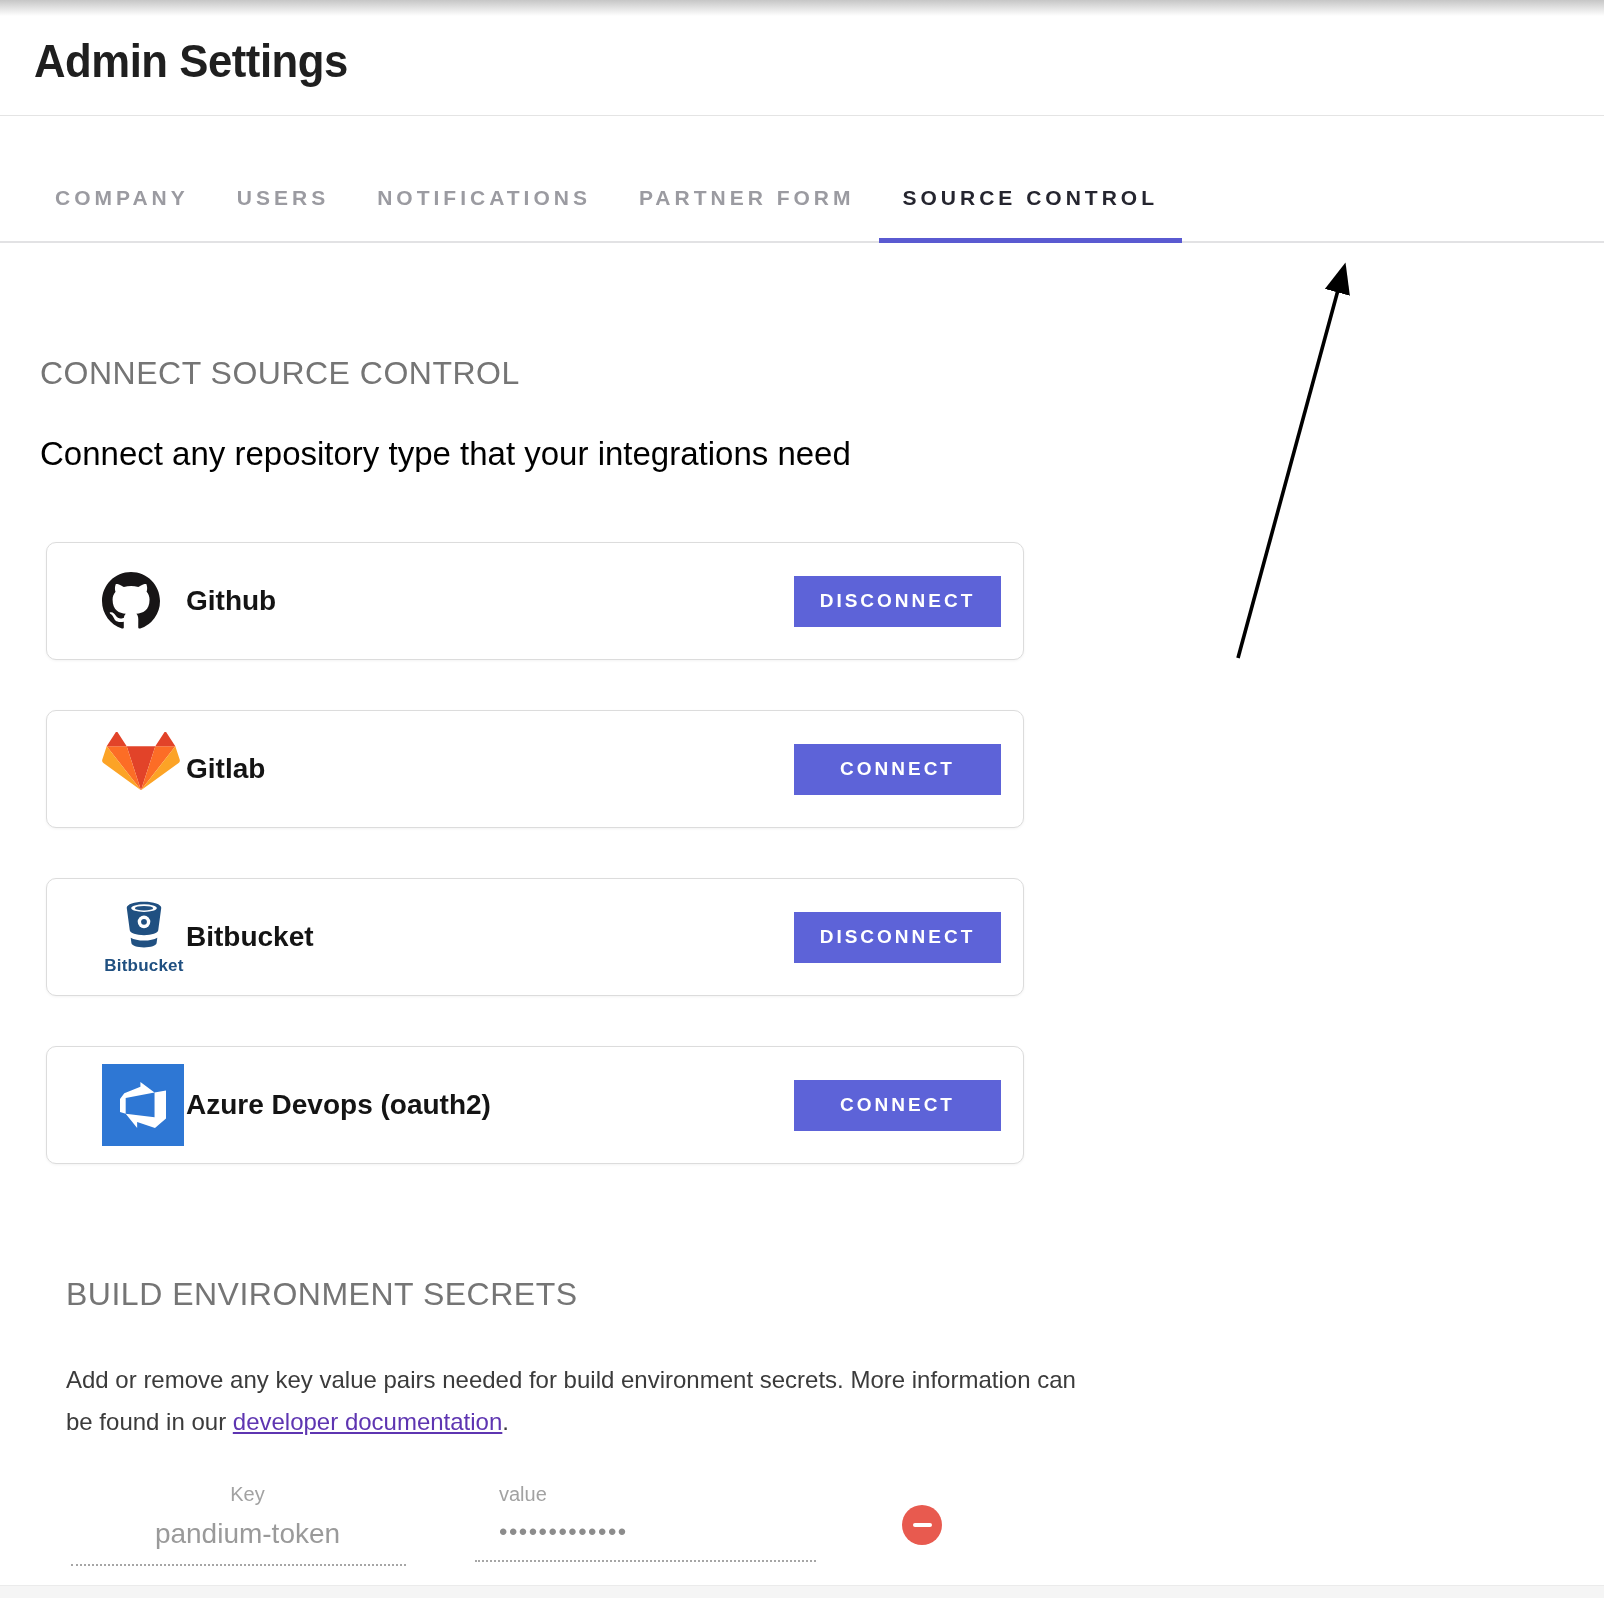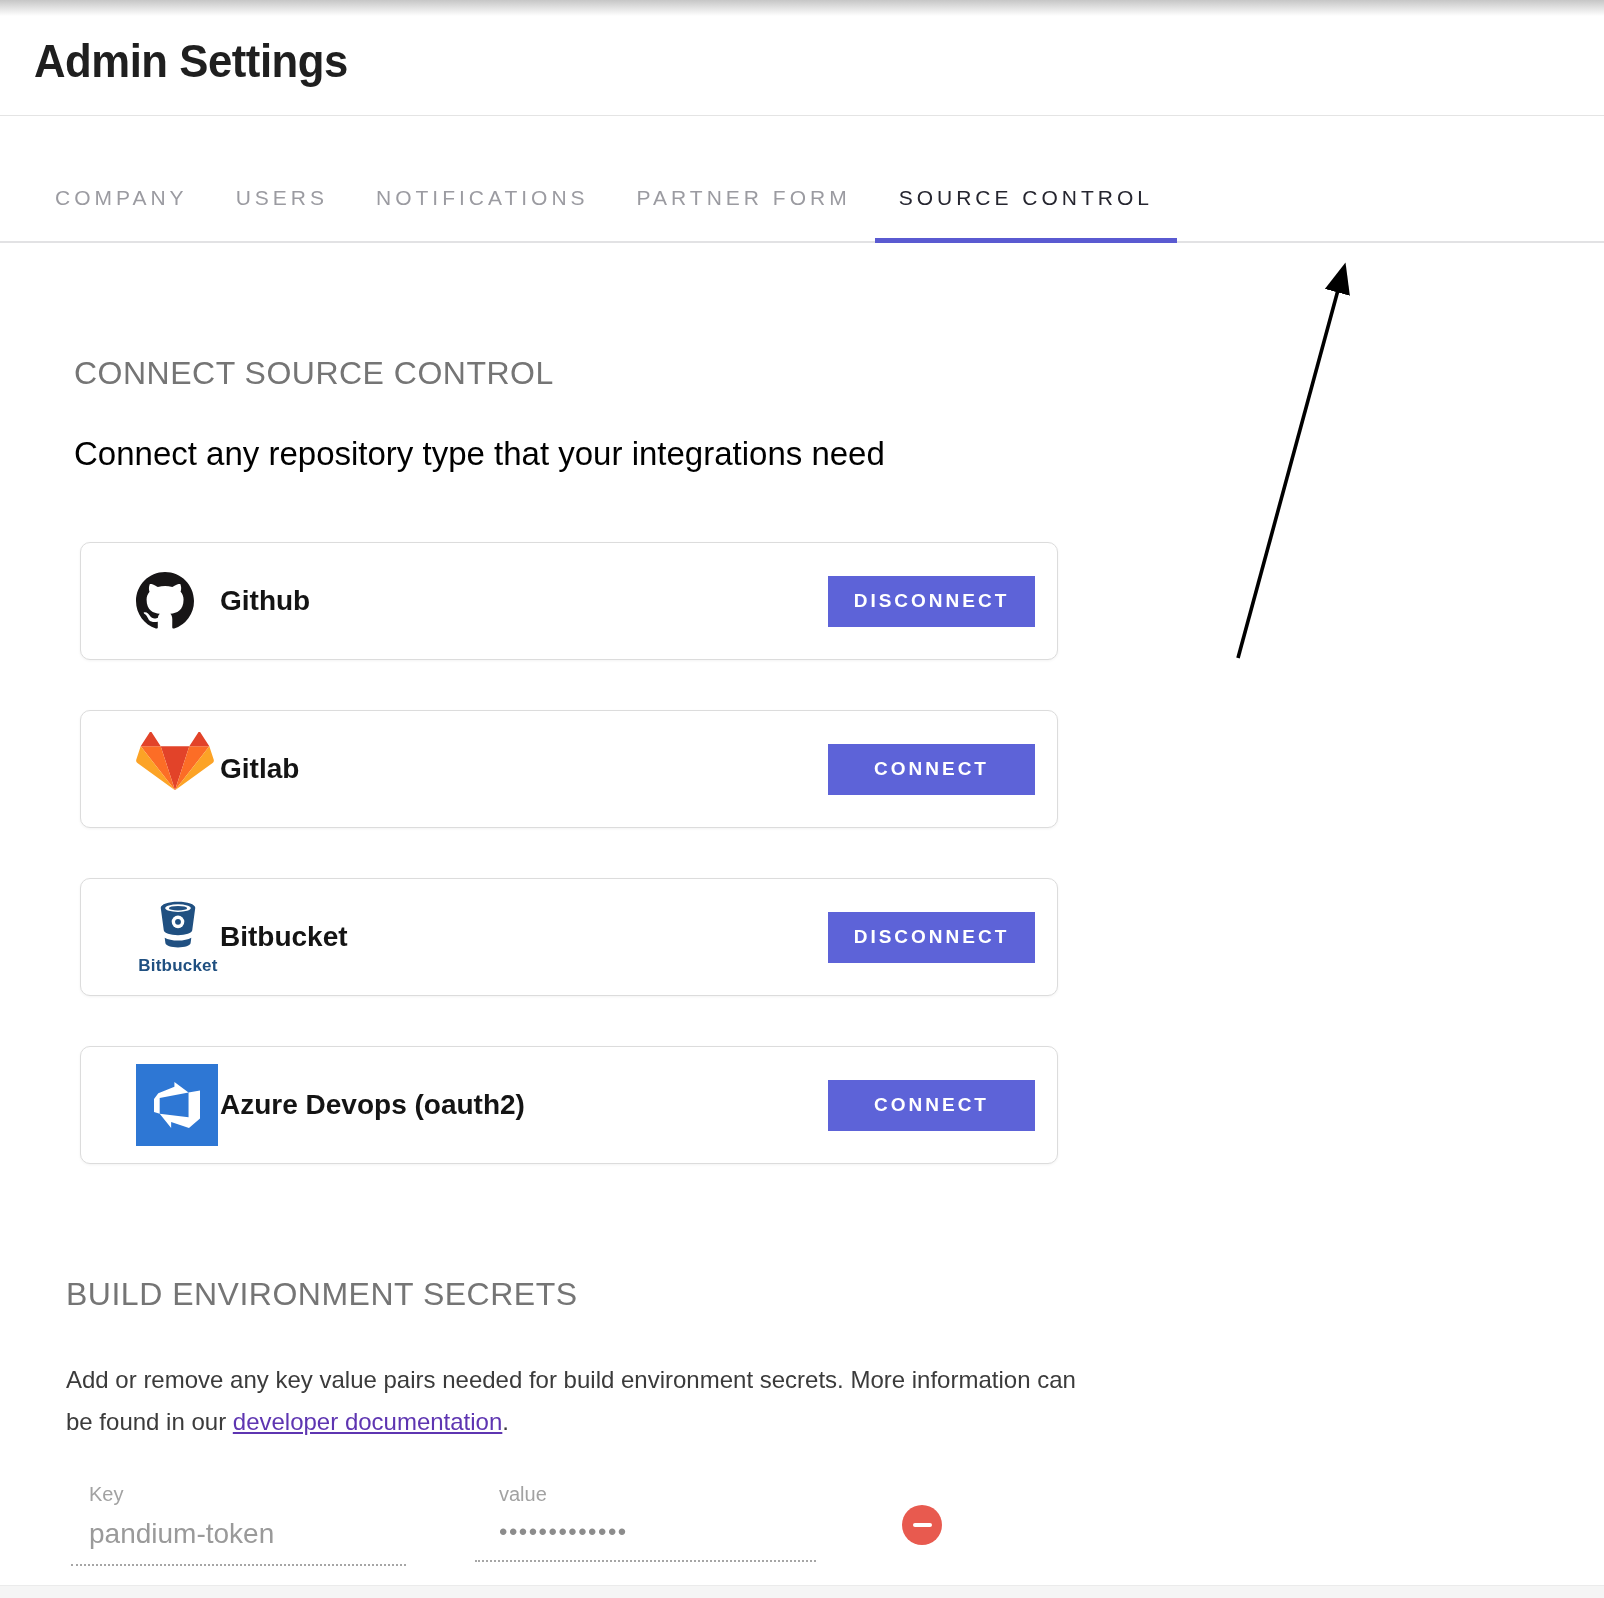--- a/index.html
+++ b/index.html
@@ -27,32 +27,32 @@
 
   
   nav.tabs {
     display: flex; align-items: flex-end;
     padding: 70px 0 0 31px;
     border-bottom: 2px solid #e2e2e4;
   }
   .tab {
     position: relative;
     padding: 0 24px 31px 24px;
-    font-size: 21px; font-weight: normal; letter-spacing: 4px;
+    font-size: 21px; font-weight: bold; letter-spacing: 4px;
     color: var(--tab_inactive, #9b9ba1);
     white-space: nowrap; cursor: pointer;
   }
   .tab.active { color: var(--tab_active, #25252f); }
   .tab.active::after {
     content: ""; position: absolute; left: 0; right: 0; bottom: -2px;
     height: 5px; background: var(--accent, #5a5ad1);
   }
 
   
-  section.connect { padding-left: 74px; }
+  section.connect { padding-left: 40px; }
   h2.section-heading {
     margin-top: 112px;
     font-size: 32px; font-weight: 400; letter-spacing: 0.5px;
     color: #757575;
   }
   p.connect-desc { margin-top: 43px; font-size: 33px; color: #000000; }
 
   .cards { margin-top: 69px; margin-left: 6px; width: 978px; }
   .card {
     display: flex; align-items: center;
@@ -93,21 +93,21 @@
   a.doc-link { color: var(--link, #5e35b1); text-decoration: underline; cursor: pointer; }
 
   .kv-row { position: relative; height: 120px; margin-top: 40px; }
   .field {
     position: absolute; top: 0;
     border-bottom: 2px dotted #a6a6a6; padding-bottom: 14px;
   }
   .field-key   { left: 5px;   width: 335px; }
   .field-value { left: 409px; width: 341px; }
   .field-label { font-size: 20px; color: #a2a2a2; }
-  .field-key .field-label,   .field-key .field-input   { padding-left: 18px; }
+  .field-key .field-label,   .field-key .field-input   { padding-left: 18px; text-align: center; }
   .field-value .field-label, .field-value .field-input { padding-left: 24px; }
   .field-input {
     display: block; width: 100%; margin-top: 12px;
     border: none; outline: none; background: transparent;
     font-family: "Liberation Sans", sans-serif;
     font-size: 28px; color: #9a9a9a;
   }
   .field-value .field-input { font-size: 24px; letter-spacing: 1.5px; color: #8c8c8c; }
 
   .remove-btn {

